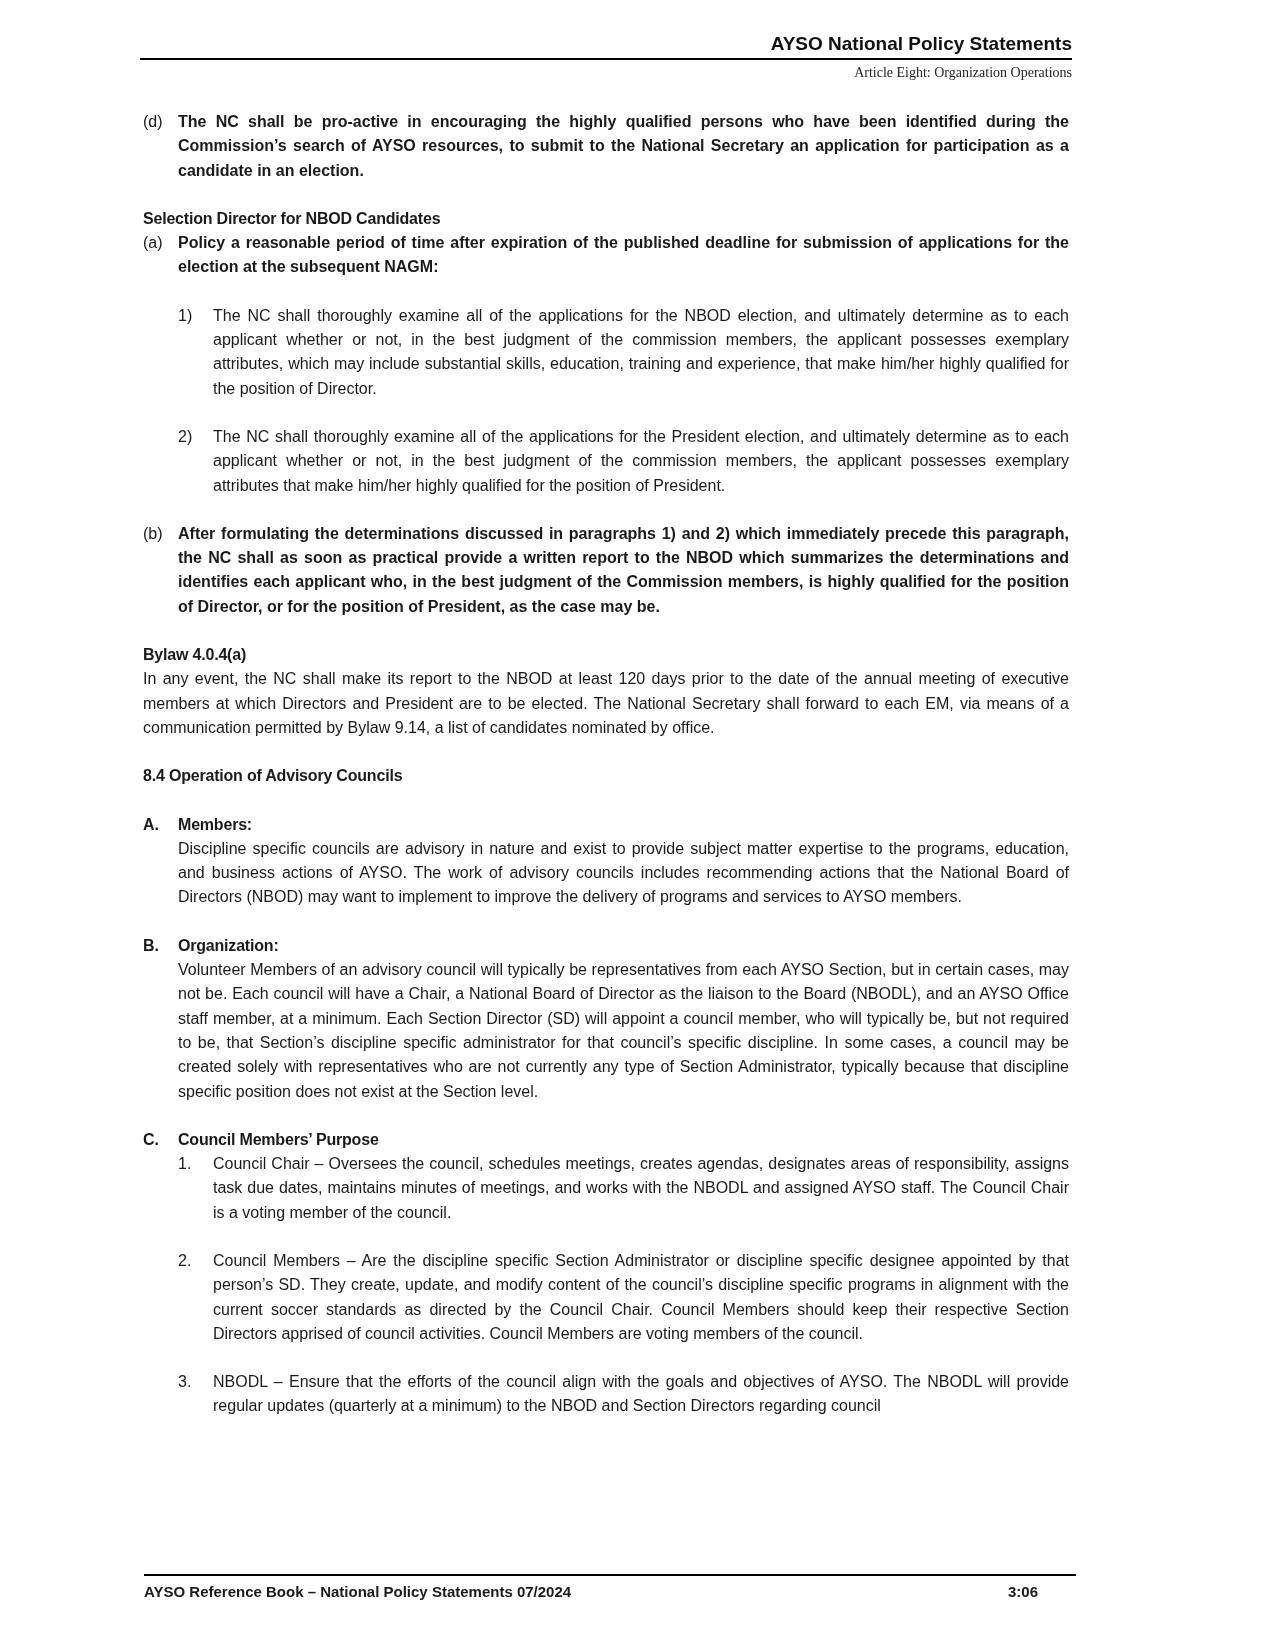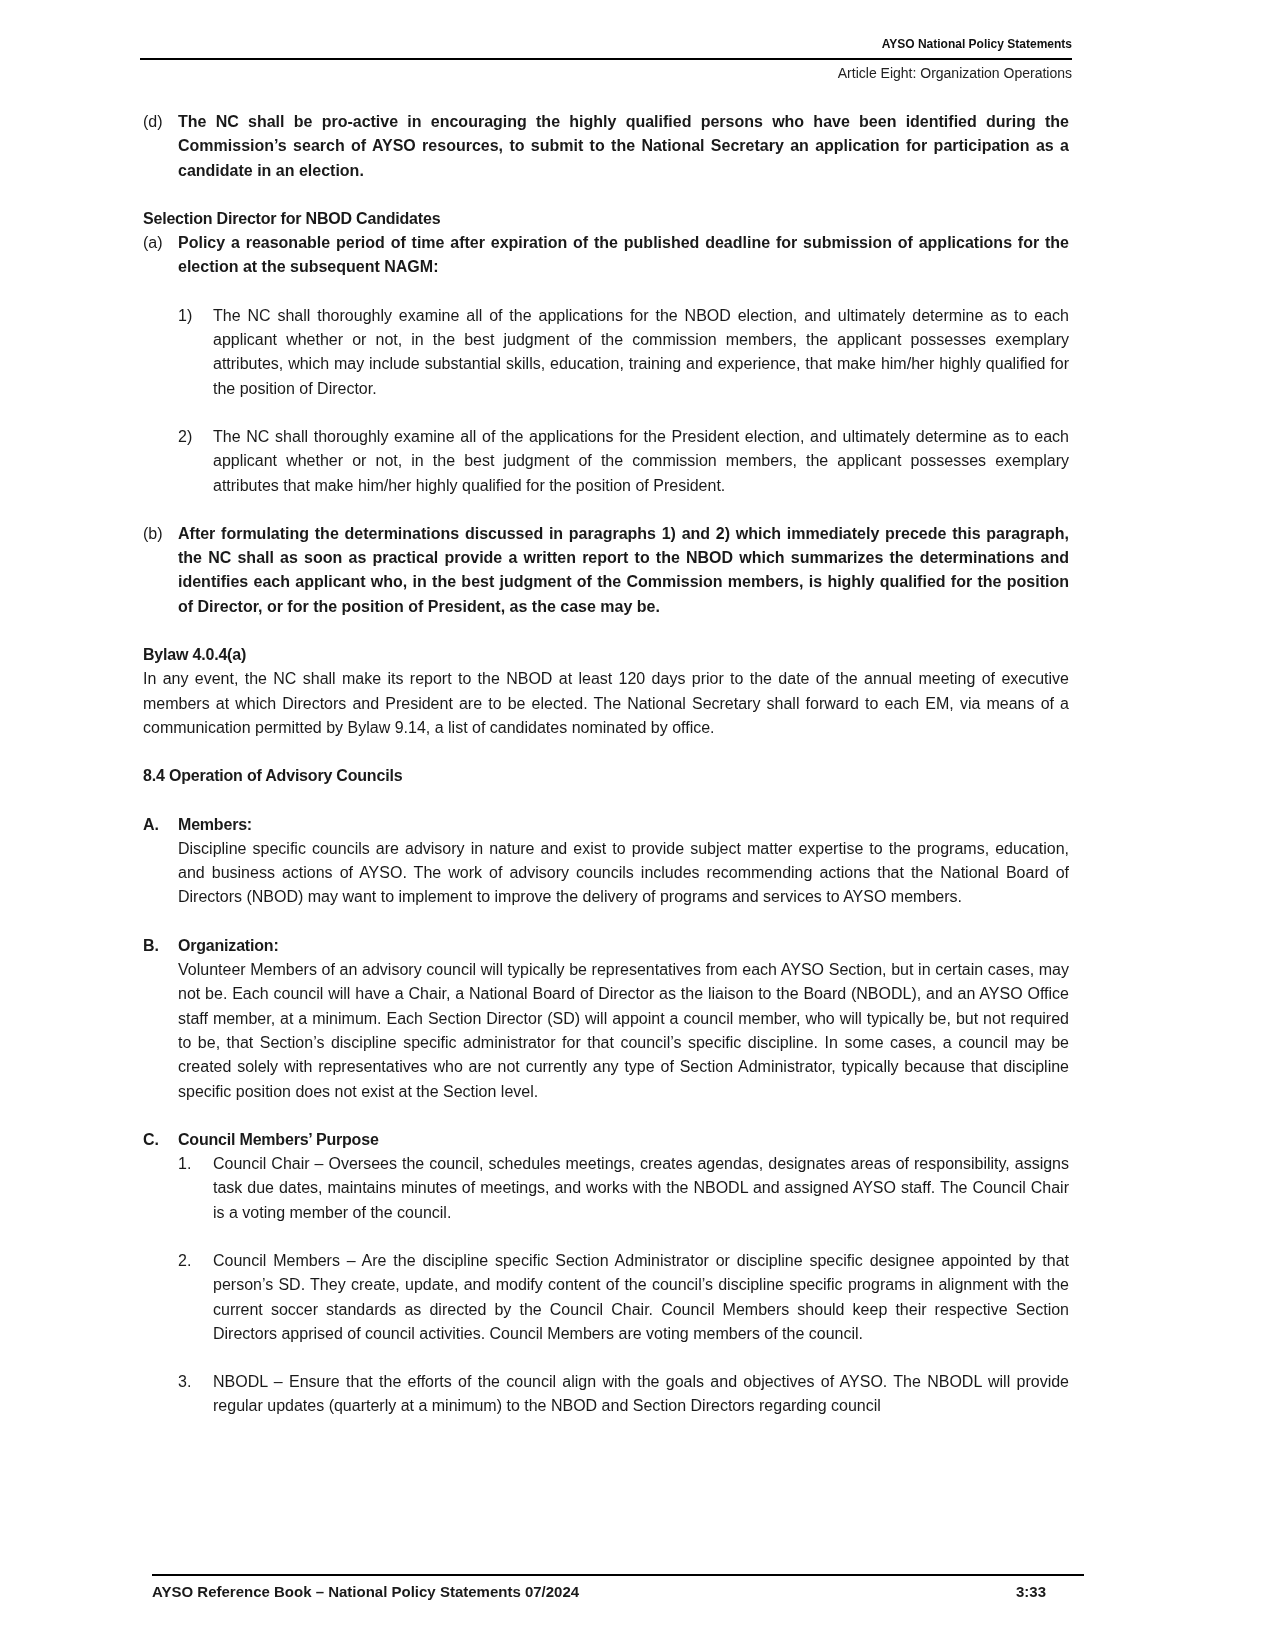--- a/index.html
+++ b/index.html
@@ -5,47 +5,47 @@
     html, body { margin: 0; padding: 0; background: #ffffff; }
     body {
       width: 1275px; height: 1650px; position: relative; overflow: hidden;
       font-family: "Liberation Sans", "DejaVu Sans", sans-serif;
       color: #1a1a1a;
     }
     .page-header {
       position: absolute; left: 140px; top: 34px; width: 932px;
     }
     .header-title {
-      text-align: right; font-weight: bold; font-size: 12px; line-height: 20px;
+      text-align: right; font-weight: bold; font-size: 19px; line-height: 20px;
       padding-bottom: 4px; color: #111;
     }
     .header-rule { height: 2px; background: #000; }
     .header-subtitle {
-      text-align: right; font-size: 14px; line-height: 20px; padding-top: 3px; color: #222;
+      text-align: right; font-size: 14px; line-height: 20px; padding-top: 3px; color: #222; font-family: Liberation Serif, serif;
     }
     .content {
       position: absolute; left: 143px; top: 110px; width: 926px;
       font-size: 16px; line-height: 24.3px; text-align: justify;
     }
     .para { display: flex; margin: 0; }
     .para .label { flex: 0 0 35px; }
     .para .text { flex: 1; font-weight: bold; }
     .sub { display: flex; margin-left: 35px; }
     .sub .label { flex: 0 0 35px; }
     .sub .text { flex: 1; }
     .heading { font-weight: bold; font-size: 16px; letter-spacing: -0.2px; }
     .gap { height: 24px; }
     .lettered { display: flex; }
     .lettered .label { flex: 0 0 35px; font-weight: bold; }
     .lettered .body { flex: 1; }
     .numbered { display: flex; margin-left: 35px; }
     .numbered .label { flex: 0 0 35px; }
     .numbered .text { flex: 1; }
     .page-footer {
-      position: absolute; left: 152px; top: 1574px; width: 932px;
+      position: absolute; left: 144px; top: 1574px; width: 932px;
     }
     .footer-rule { height: 2px; background: #000; }
     .footer-row {
       display: flex; justify-content: space-between; font-weight: bold;
       font-size: 15px; line-height: 20px; padding-top: 6px; padding-right: 38px;
     }
   </style>
 </head>
 <body>
 
@@ -146,15 +146,15 @@
   <div class="numbered">
     <span class="label">3.</span>
     <span class="text">NBODL – Ensure that the efforts of the council align with the goals and objectives of AYSO.  The NBODL will provide regular updates (quarterly at a minimum) to the NBOD and Section Directors regarding council</span>
   </div>
 </div>
 
 <div class="page-footer">
   <div class="footer-rule"></div>
   <div class="footer-row">
     <span>AYSO Reference Book – National Policy Statements 07/2024</span>
-    <span>3:33</span>
+    <span>3:06</span>
   </div>
 </div>
 
 </body></html>

